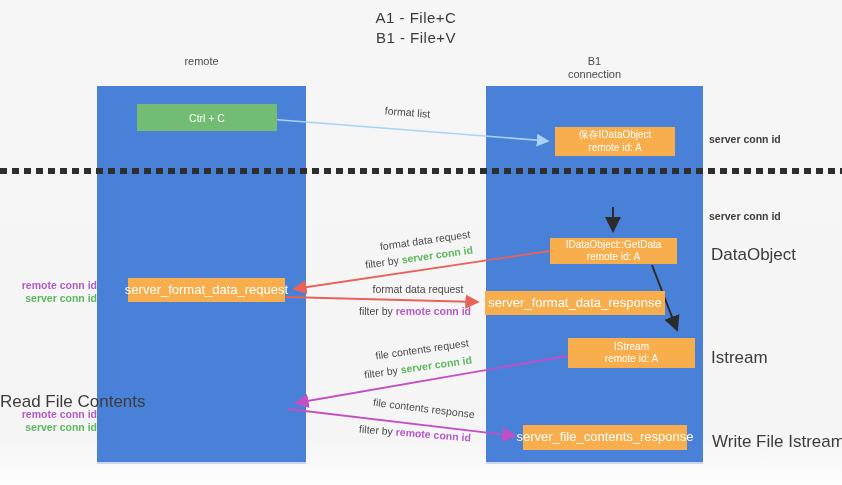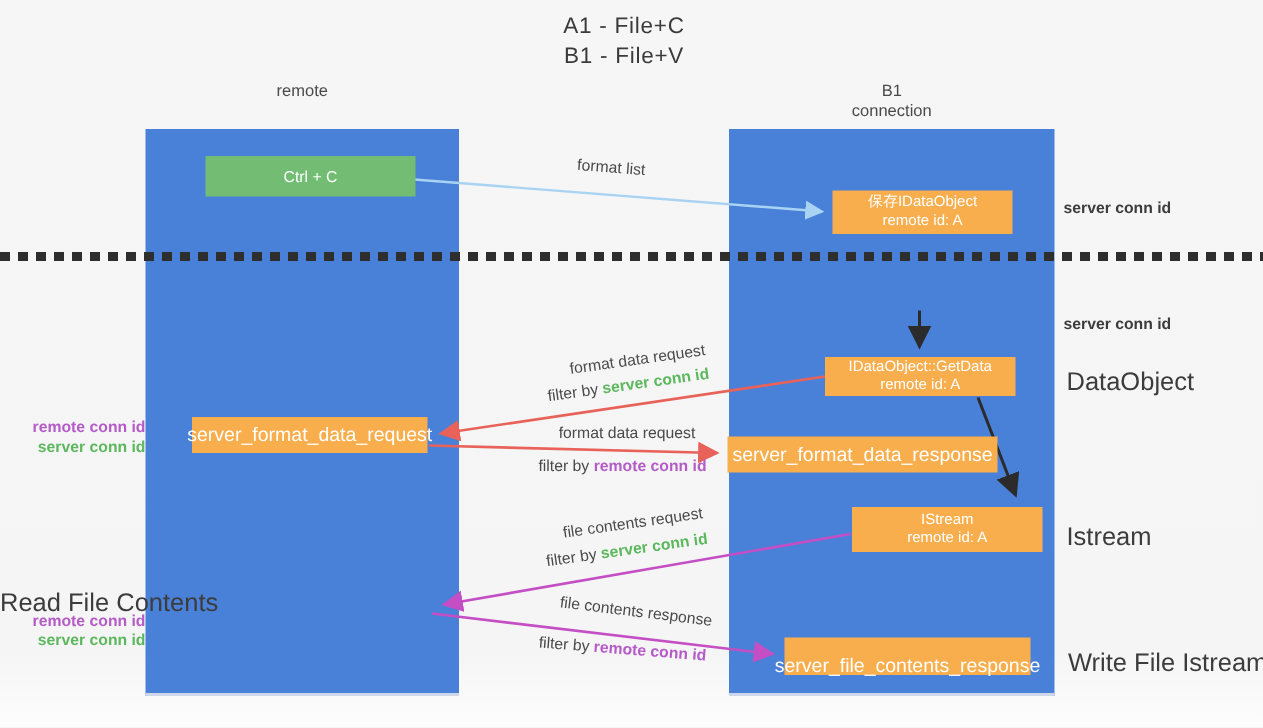--- a/index.html
+++ b/index.html
@@ -124,21 +124,21 @@
 
   <div class="node orange single" style="left:128px;top:278px;width:157px;height:24px;">
     <span>server_format_data_request</span>
   </div>
 
   <div class="node orange single" style="left:485px;top:291px;width:180px;height:24px;">
     <span>server_format_data_response</span>
   </div>
 
 
-  <div class="node orange single" style="left:523px;top:425px;width:164px;height:25px;justify-content:flex-end;">
+  <div class="node orange single" style="left:523px;top:425px;width:164px;height:25px;">
     <span>server_file_contents_response</span>
   </div>
 
   <div class="edge-label rot-pos-sm" style="left:370px;top:106px;width:75px;">
     <span>format list</span>
   </div>
 
   <div class="edge-label rot-neg" style="left:370px;top:234px;width:110px;">
     <span>format data request</span>
   </div>

